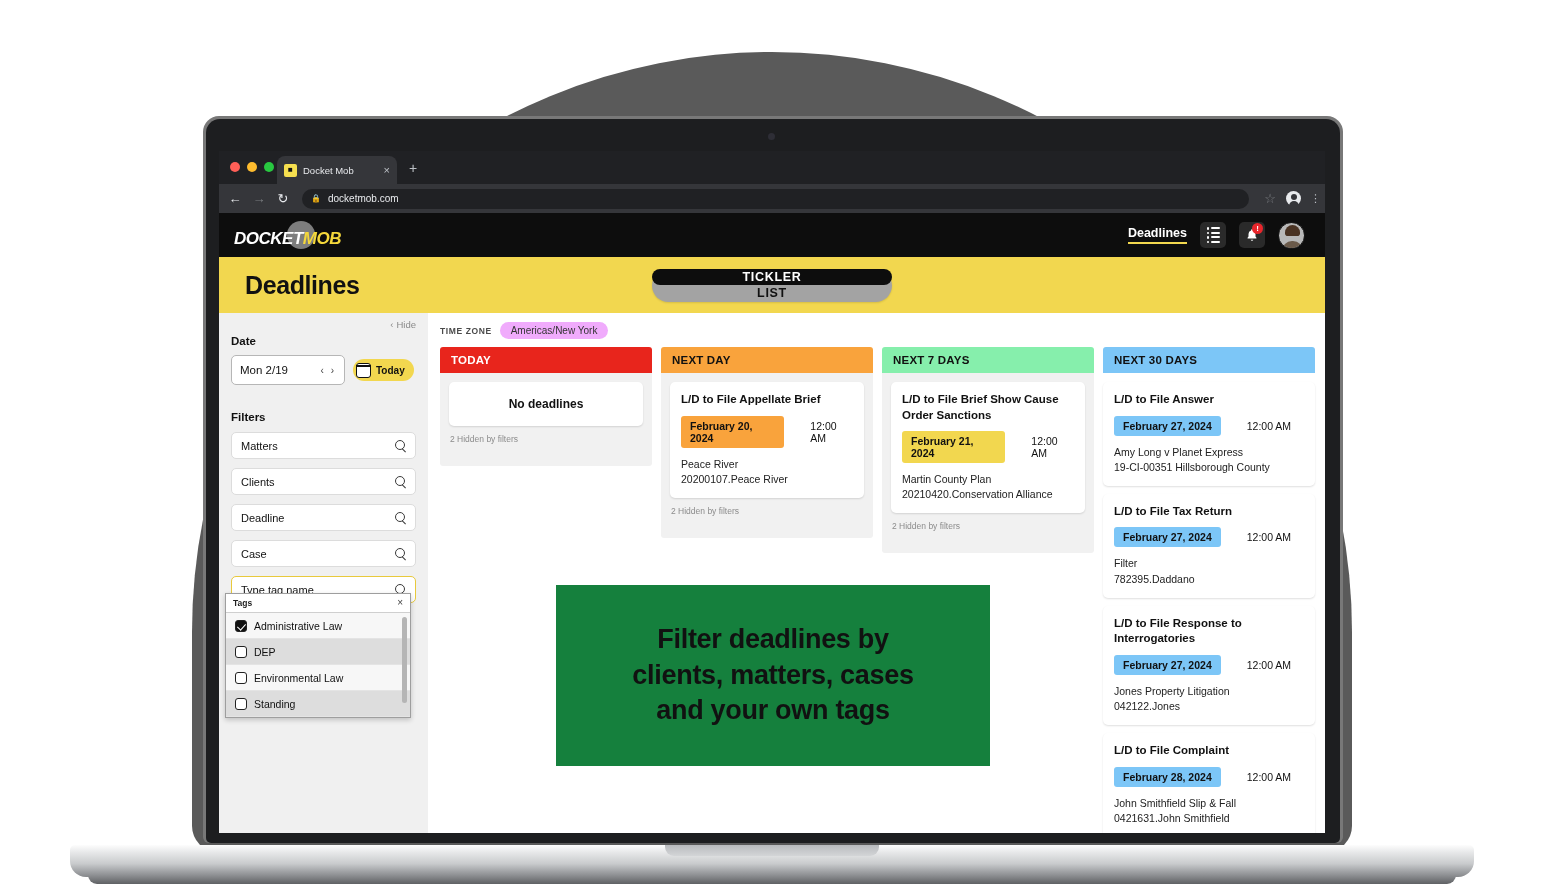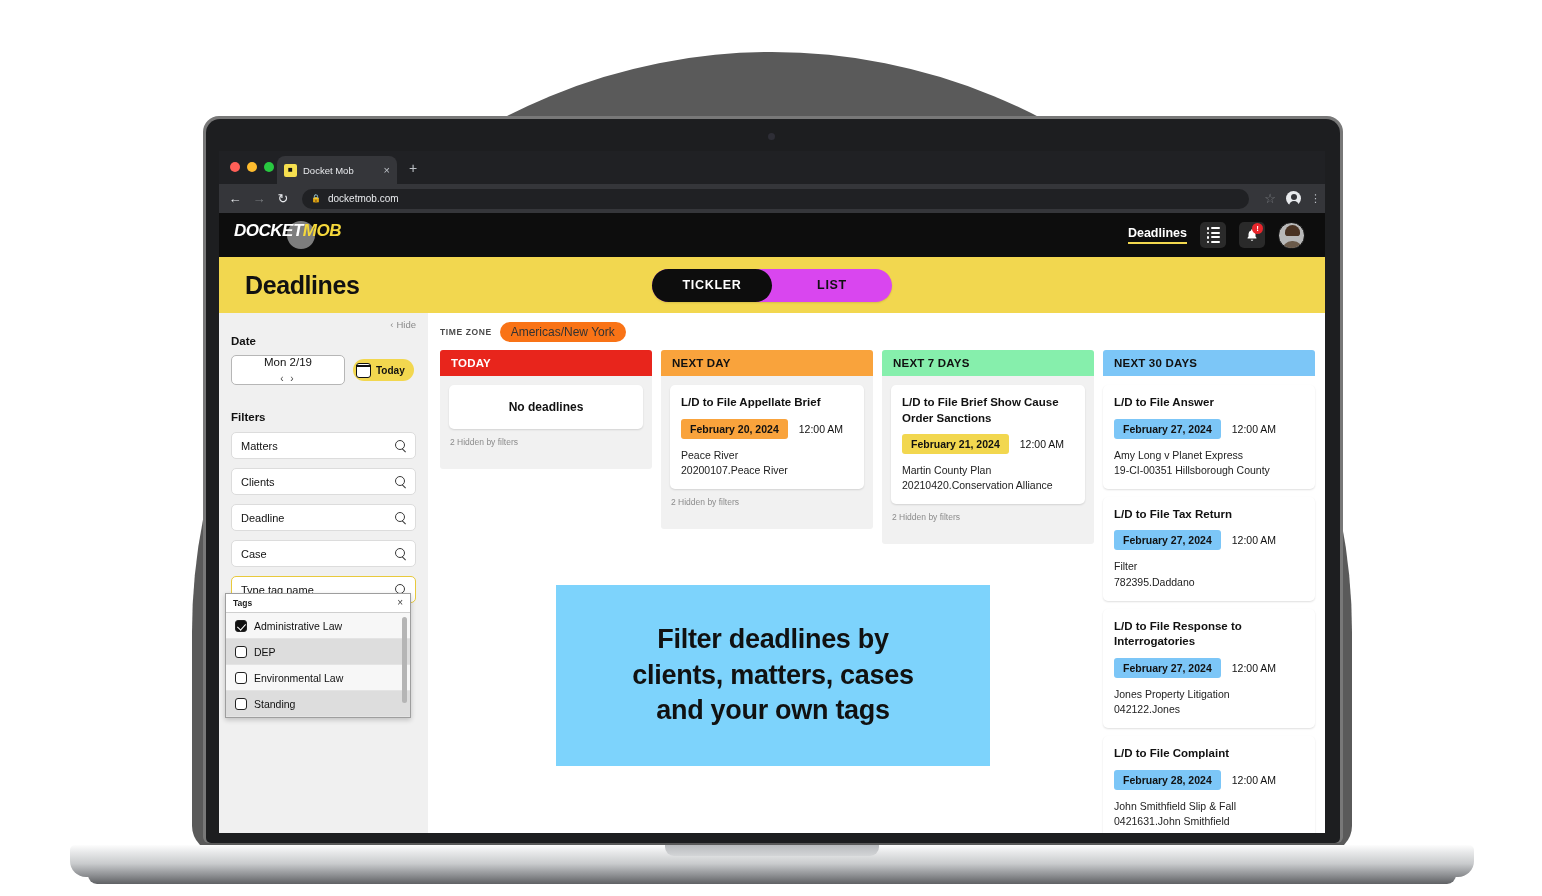--- a/index.html
+++ b/index.html
@@ -97,21 +97,21 @@
   .avatar-sm::before { content: ""; position: absolute; left: 4.5px; top: 3px; width: 6px; height: 6px; border-radius: 50%; background: #35363a; }
   .avatar-sm::after { content: ""; position: absolute; left: 2.5px; top: 10px; width: 10px; height: 6px; border-radius: 5px 5px 0 0; background: #35363a; }
   .kebab { font-size: 11px; color: #bdc1c6; letter-spacing: 0; line-height: 3px; width: 4px; }
 
   
   .app { position: absolute; left: 0; top: 62px; right: 0; bottom: 0; background: #ffffff; }
   .appnav {
     height: 44px; background: #0d0d0d; display: flex; align-items: center;
     padding: 0 20px 0 12px; justify-content: space-between;
   }
-  .logo { position: relative; display: flex; align-items: flex-start; height: 28px; padding-left: 3px; }
+  .logo { position: relative; display: flex; align-items: flex-end; height: 28px; padding-left: 3px; }
   .logo-circle {
     position: absolute; left: 56px; top: 0; width: 28px; height: 28px;
     border-radius: 50%; background: #7d7d7d;
   }
   .logo-text { position: relative; font-size: 17px; font-weight: 800; letter-spacing: -0.5px; font-style: italic; }
   .logo-text .w { color: #ffffff; } .logo-text .y { color: #f5d83b; }
   .nav-right { display: flex; align-items: center; gap: 13px; }
   .nav-link {
     font-size: 12.5px; font-weight: 700; color: #ffffff;
     border-bottom: 2px solid #f2d84f; padding-bottom: 2px;
@@ -138,43 +138,43 @@
   .avatar-lg::after { content:""; position:absolute; left:3px; top:18px; width:21px; height:13px; border-radius:10px 10px 0 0; background:#6b5a4a; }
 
   
   .pagehead {
     height: 56px; background: #f2d74f; display: flex; align-items: center;
     padding: 0 26px; position: relative;
   }
   .page-title { font-size: 25px; font-weight: 800; color: #111; letter-spacing: -0.4px; }
   .seg {
     position: absolute; left: 50%; transform: translateX(-50%);
-    display: flex; background: #d946ef; border-radius: 20px; height: 33px; width: 240px;
+    display: flex; background: #a3a3a3; border-radius: 20px; height: 33px; width: 240px;
     box-shadow: 0 1px 2px rgba(0,0,0,.12);
+    flex-direction: column;
   }
   .seg-btn {
     flex: 1; display: flex; align-items: center; justify-content: center;
     font-size: 12.5px; font-weight: 700; letter-spacing: .7px; color: #111; border-radius: 20px;
   }
   .seg-btn.active { background: #0d0d0d; color: #ffffff; }
 
   
   .body-wrap { display: flex; height: 524px; }
   .sidebar { width: 211px; background: #f0f0f0; padding: 0 12px; position: relative; }
   .hide-btn {
     position: absolute; right: 12px; top: 6px; font-size: 9.5px; color: #8a8a8a;
     display: flex; align-items: center; gap: 3px;
   }
   .sb-label { font-size: 11.5px; font-weight: 700; color: #111; margin-top: 22px; }
   .date-row { display: flex; align-items: center; gap: 8px; margin-top: 8px; }
   .date-box {
     width: 114px; height: 30px; background: #fff; border: 1px solid #b6b6b6;
     border-radius: 5px; display: flex; align-items: center; justify-content: space-between;
     padding: 0 8px;
-    flex-direction: column;
   }
   .date-val { font-size: 11.5px; color: #111; }
   .date-arrows { font-size: 10px; color: #444; letter-spacing: 2px; }
   .today-pill {
     height: 22px; background: #f2d74f; border-radius: 12px;
     display: flex; align-items: center; gap: 5px; padding: 0 9px 0 3px;
   }
   .cal-icon {
     width: 15px; height: 15px; border-radius: 3px; background: #fff;
     border: 1.4px solid #111; position: relative;
@@ -221,49 +221,49 @@
   .tags-scroll {
     position: absolute; right: 3px; top: 4px; width: 5px; height: 86px;
     background: #b5b5b5; border-radius: 3px;
   }
 
   
   .main { flex: 1; background: #ffffff; padding: 9px 10px 0 12px; position: relative; }
   .tz-row { display: flex; align-items: center; gap: 8px; margin-bottom: 8px; }
   .tz-label { font-size: 8.5px; font-weight: 700; letter-spacing: .6px; color: #4a4a4a; }
   .tz-pill {
-    background: #f97316; border-radius: 11px; padding: 3px 11px;
-    font-size: 12px; color: #333;
+    background: #f0abfc; border-radius: 11px; padding: 3px 11px;
+    font-size: 10px; color: #333;
   }
   .columns { display: flex; gap: 9px; }
   .col { width: 212px; }
   .col-head {
     height: 26px; border-radius: 3px 3px 0 0; display: flex; align-items: center;
     padding: 0 11px; font-size: 11.5px; font-weight: 800; color: #111; letter-spacing: .2px;
   }
   .col-body { background: #f1f1f1; padding: 9px 9px 22px; border-radius: 0 0 3px 3px; }
   .col-body.clear { background: transparent; padding: 9px 0 0 0; }
   .card {
     background: #fff; border-radius: 5px; padding: 10px 11px 11px;
     box-shadow: 0 1px 2px rgba(0,0,0,.13); margin-bottom: 8px;
   }
   .card.empty { text-align: center; font-size: 12px; font-weight: 700; color: #111; padding: 15px 10px; }
   .card-title { font-size: 11.5px; font-weight: 700; color: #111; line-height: 1.35; }
-  .card-datewrap { display: flex; align-items: center; gap: 11px; margin-top: 8px; }
+  .card-datewrap { display: flex; align-items: center; gap: 26px; margin-top: 8px; }
   .date-chip {
     border-radius: 3px; padding: 4px 9px; font-size: 10.5px; font-weight: 700; color: #111;
   }
   .card-time { font-size: 10.5px; color: #111; }
   .card-meta { margin-top: 9px; font-size: 10.5px; color: #222; line-height: 1.45; }
   .hidden-note { font-size: 8.5px; color: #8c8c8c; padding-left: 1px; }
 
   
   .callout {
     position: absolute; left: 556px; top: 585px; width: 434px; height: 181px;
-    background: #7dd3fc; z-index: 30;
+    background: #15803d; z-index: 30;
     display: flex; align-items: center; justify-content: center; text-align: center;
   }
   .callout-text { font-size: 27px; font-weight: 700; color: #111; line-height: 1.32; letter-spacing: -0.3px; }
 </style>
 </head>
 <body>
 
 <div class="stage">
 
   <div class="shadow-arc"></div>

